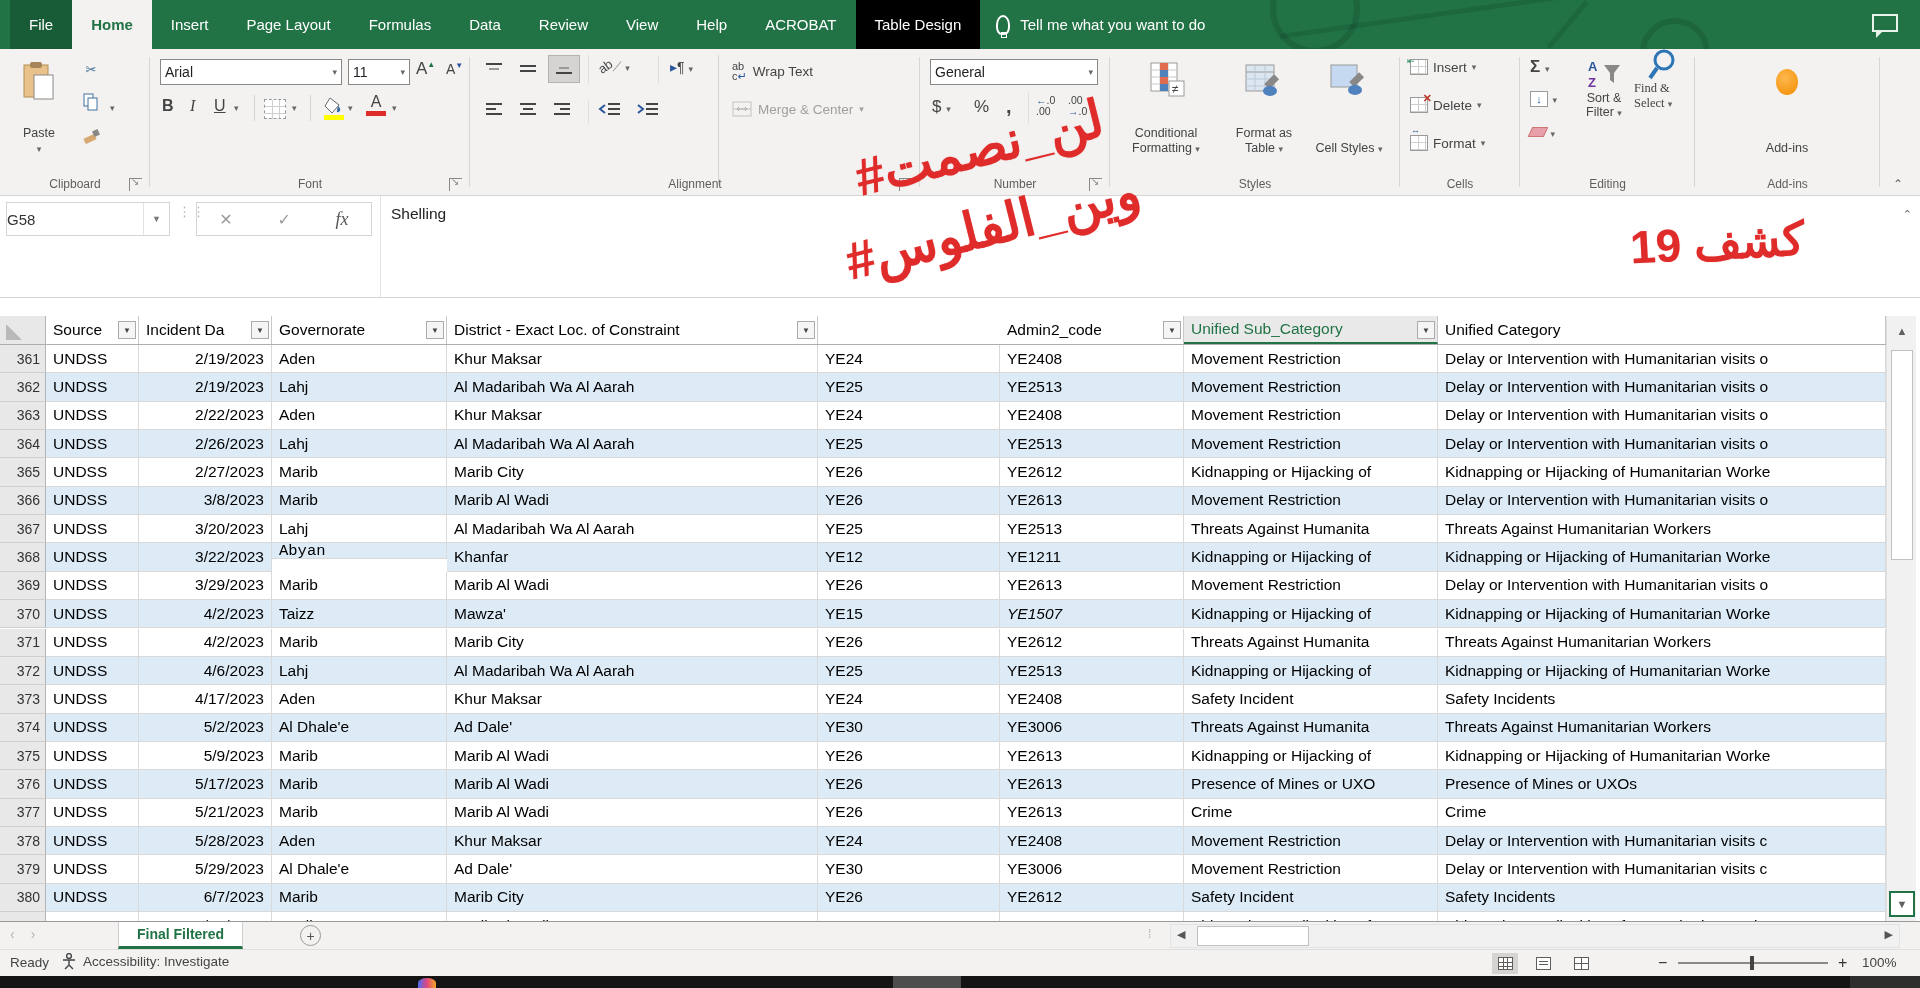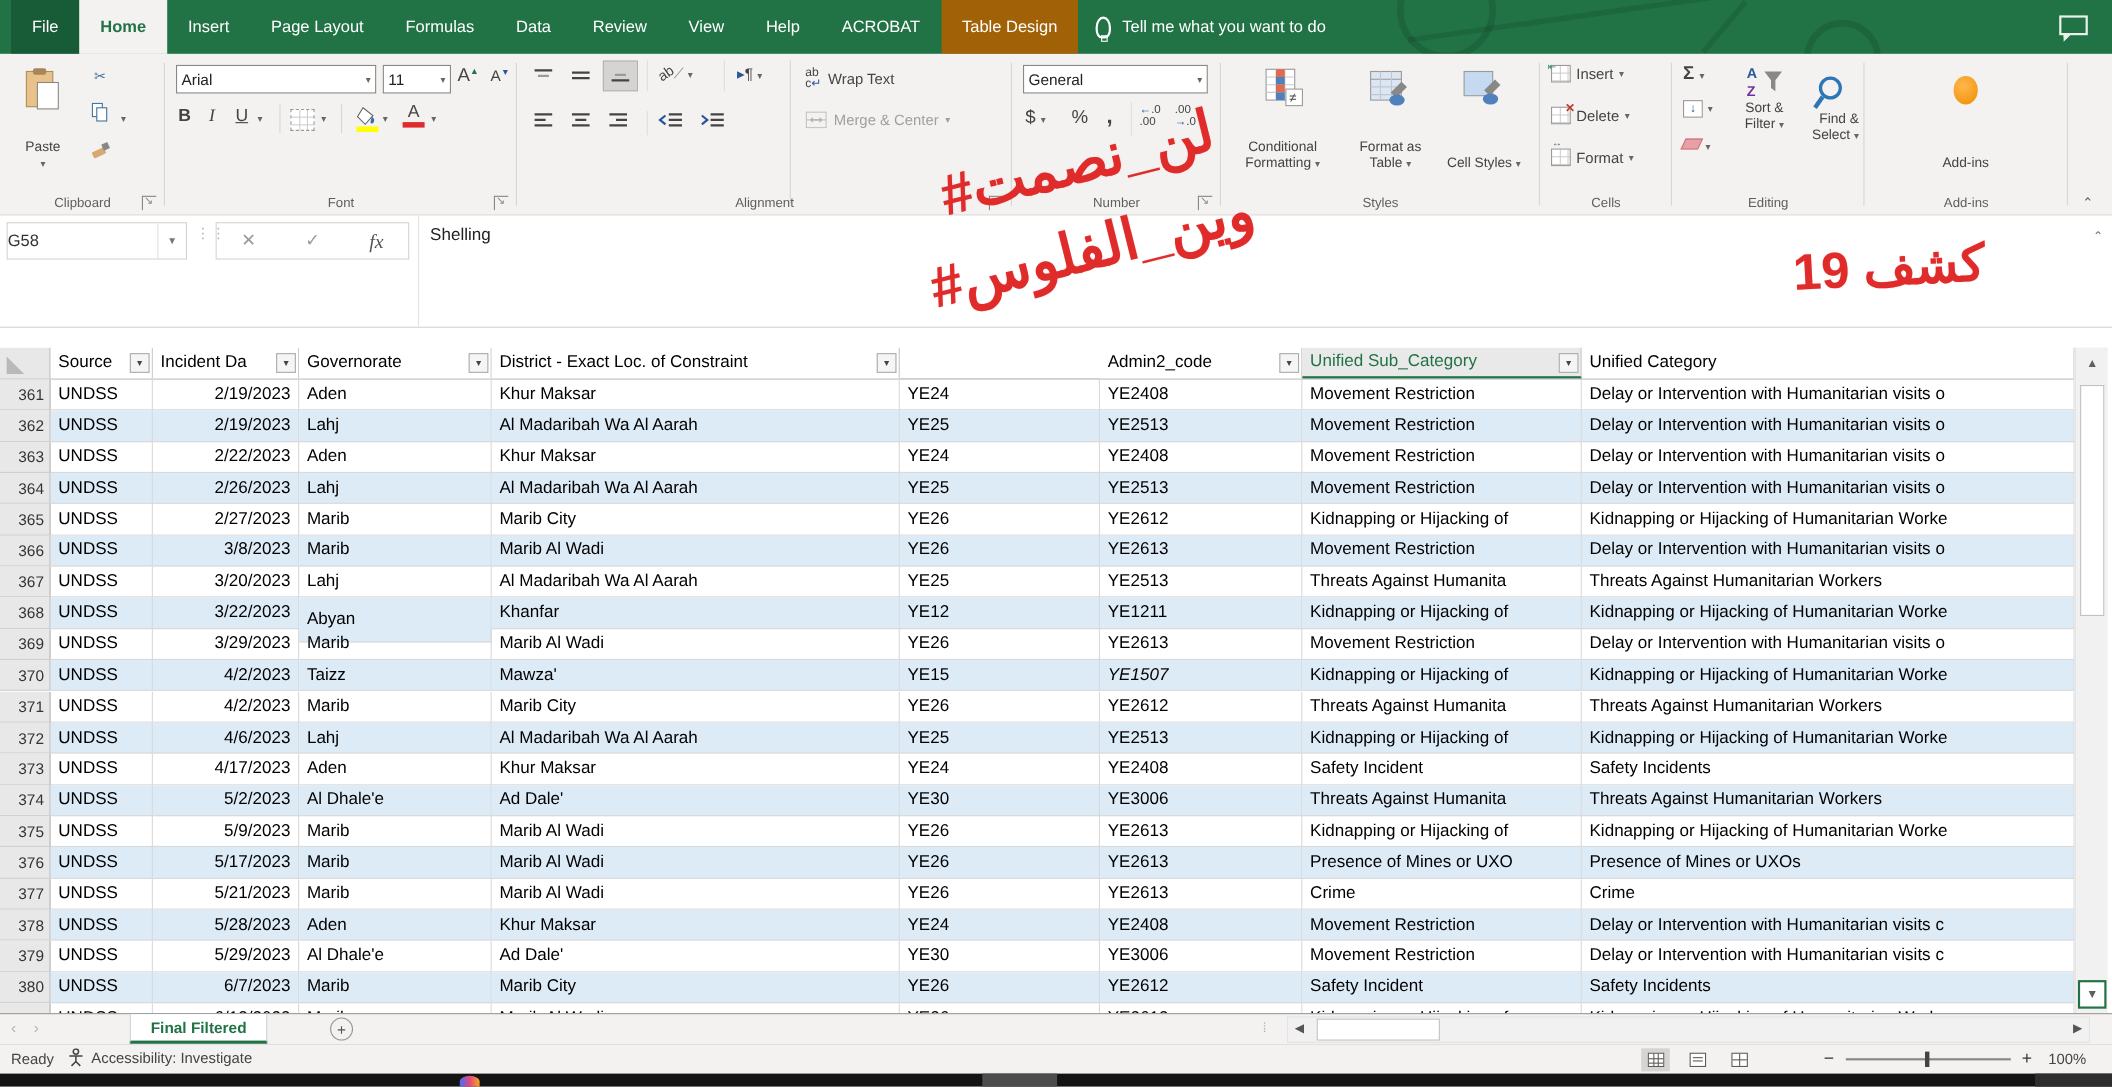--- a/index.html
+++ b/index.html
@@ -8,21 +8,21 @@
   .abs { position:absolute; }
   #stage { position:relative; width:1920px; height:988px; background:#fff; }
 
   
   #tabbar { left:0; top:0; width:1920px; height:49px; background:#217346; overflow:hidden; }
   .circuit { position:absolute; border:6px solid rgba(0,0,0,.12); border-radius:50%; }
   .circline { position:absolute; background:rgba(0,0,0,.10); transform-origin:0 0; }
   #tabstrip { position:absolute; left:10px; top:0; height:49px; display:flex; align-items:stretch; }
   .tab { display:flex; align-items:center; padding:0 19px; color:#fff; font-size:15px; cursor:default; white-space:nowrap; }
   .tab.active { background:#f3f2f1; color:#217346; font-weight:bold; }
-  .tab.contextual { background:#a16207; }
+  .tab.contextual { background:#000000; }
   #tellme { display:flex; align-items:center; gap:10px; color:#fff; font-size:15px; padding:0 16px; }
   .bulb { width:14px; height:20px; border:2px solid #fff; border-radius:50% 50% 40% 40%; position:relative; }
   .bulb:after { content:""; position:absolute; left:3px; bottom:-5px; width:4px; height:4px; border:1px solid #fff; }
   #comment-ic { position:absolute; right:22px; top:14px; width:26px; height:18px; border:2px solid #eaf2ec; background:transparent; }
   #comment-ic:after { content:""; position:absolute; left:2px; bottom:-8px; border:4px solid transparent; border-top-color:#eaf2ec; border-left-color:#eaf2ec; }
 
   
   #ribbon { left:0; top:49px; width:1920px; height:147px; background:#f3f2f1; border-bottom:1px solid #d8d6d4; color:#444; }
   .rgroup { position:absolute; top:0; height:146px; }
   .rgroup .gsep { position:absolute; right:0; top:8px; bottom:8px; width:1px; background:#d8d6d4; }
@@ -381,21 +381,21 @@
       <div class="abs" style="left:10px; top:40px;"><span style="display:inline-flex; width:18px; height:16px; border:1px solid #9a9a9a; background:#fff; align-items:center; justify-content:center; color:#2b579a; font-size:11px;">↓</span> <span class="chev">▾</span></div>
       <div class="abs" style="left:10px; top:74px;"><span style="display:inline-block; width:16px; height:10px; background:#e8a0a8; transform:skewX(-25deg); border:1px solid #c77;"></span> <span class="chev">▾</span></div>
       <div class="abs" style="left:56px; top:8px; width:56px; text-align:center; font-size:12.5px;">
         <svg class="lic" width="36" height="34" style="margin:0 auto;">
           <text x="2" y="14" font-size="13" fill="#2b579a" font-weight="bold">A</text>
           <text x="2" y="30" font-size="13" fill="#7030a0" font-weight="bold">Z</text>
           <path d="M18 8 L34 8 L28 16 L28 26 L24 23 L24 16 Z" fill="#8a8886"></path>
         </svg>
         <span>Sort &amp; Filter</span> <span class="chev">▾</span>
       </div>
-      <div class="abs" style="left:114px; top:20px; width:56px; text-align:right; font-size:12.5px;">
+      <div class="abs" style="left:114px; top:0; width:56px; text-align:left; font-size:12.5px;font-family:Liberation Serif, serif;">
         <svg class="lic" width="30" height="32" style="margin:0 auto;">
           <circle cx="17" cy="11" r="9" fill="none" stroke="#2e75b6" stroke-width="3"></circle>
           <line x1="10" y1="19" x2="3" y2="29" stroke="#2e75b6" stroke-width="4"></line>
         </svg>
         <span>Find &amp; Select</span> <span class="chev">▾</span>
       </div>
       <div class="glabel">Editing</div>
       <div class="gsep"></div>
     </div>
 
@@ -541,21 +541,21 @@
         <div class="dcell" style="width: 371px; height: 28.35px;">Al Madaribah Wa Al Aarah</div>
         <div class="dcell" style="width: 182px; height: 28.35px;">YE25</div>
         <div class="dcell" style="width: 184px; height: 28.35px;">YE2513</div>
         <div class="dcell" style="width: 254px; height: 28.35px;">Threats Against Humanita</div>
         <div class="dcell" style="width: 448px; height: 28.35px;">Threats Against Humanitarian Workers</div>
       </div>
       <div class="drow" style="top: 227.45px; height: 28.35px;">
         <div class="gut" style="width: 46px; height: 28.35px;">368</div>
         <div class="dcell band" style="width: 93px; height: 28.35px;">UNDSS</div>
         <div class="dcell band num" style="width: 133px; height: 28.35px;">3/22/2023</div>
-        <div class="dcell band" style="width: 175px; height: 41px;">Abyan</div>
+        <div class="dcell band" style="width: 175px; height: 16px; font-family: Liberation Mono, monospace;">Abyan</div>
         <div class="dcell band" style="width: 371px; height: 28.35px;">Khanfar</div>
         <div class="dcell band" style="width: 182px; height: 28.35px;">YE12</div>
         <div class="dcell band" style="width: 184px; height: 28.35px;">YE1211</div>
         <div class="dcell band" style="width: 254px; height: 28.35px;">Kidnapping or Hijacking of</div>
         <div class="dcell band" style="width: 448px; height: 28.35px;">Kidnapping or Hijacking of Humanitarian Worke</div>
       </div>
       <div class="drow" style="top: 255.8px; height: 28.35px;">
         <div class="gut" style="width: 46px; height: 28.35px;">369</div>
         <div class="dcell" style="width: 93px; height: 28.35px;">UNDSS</div>
         <div class="dcell num" style="width: 133px; height: 28.35px;">3/29/2023</div>

